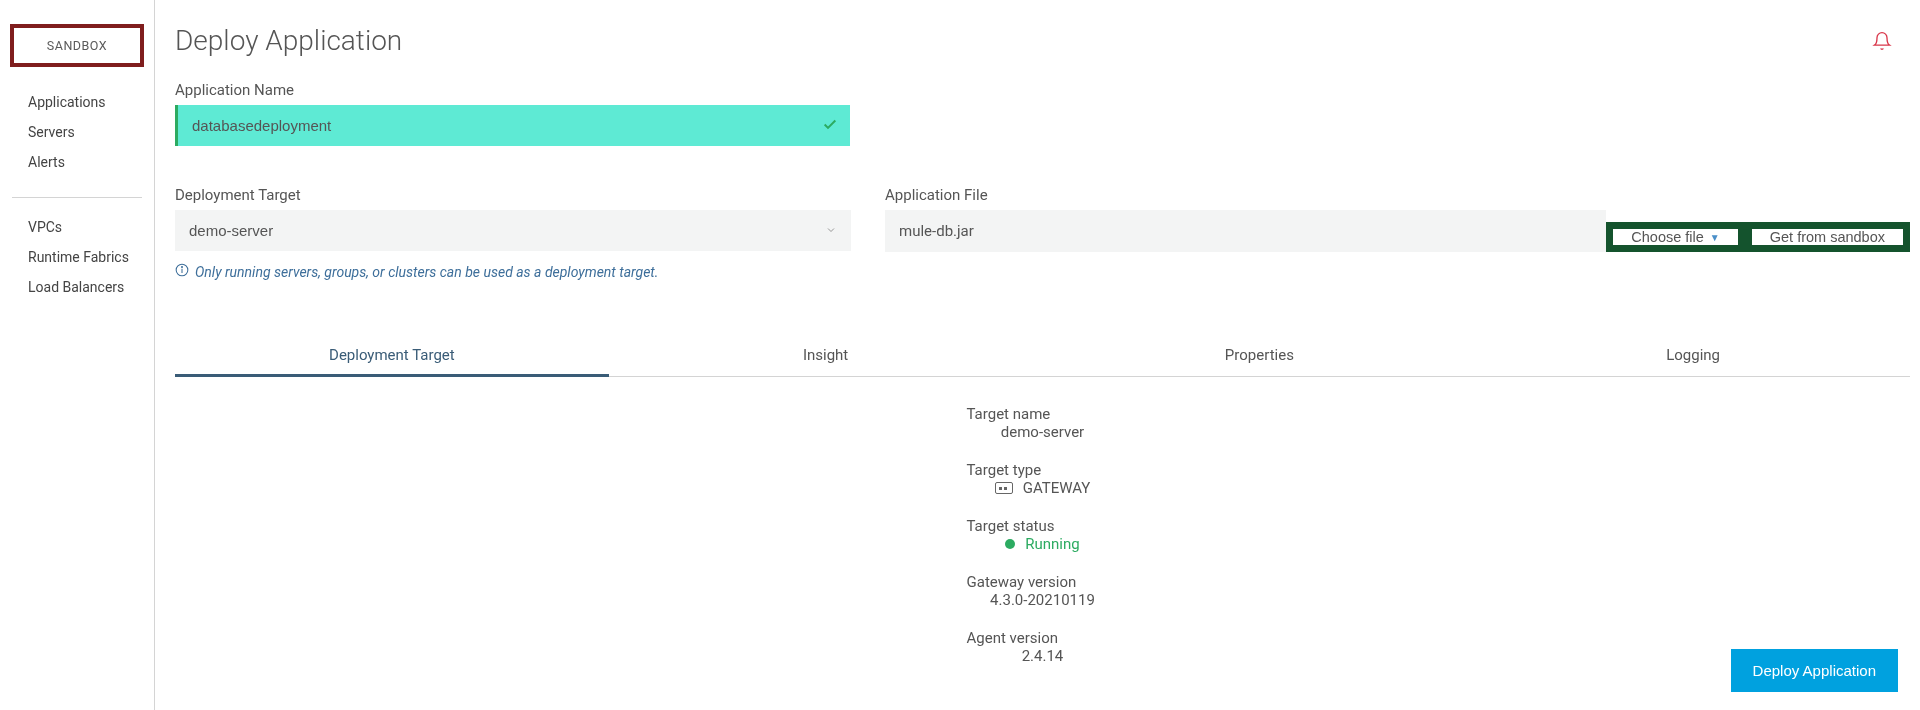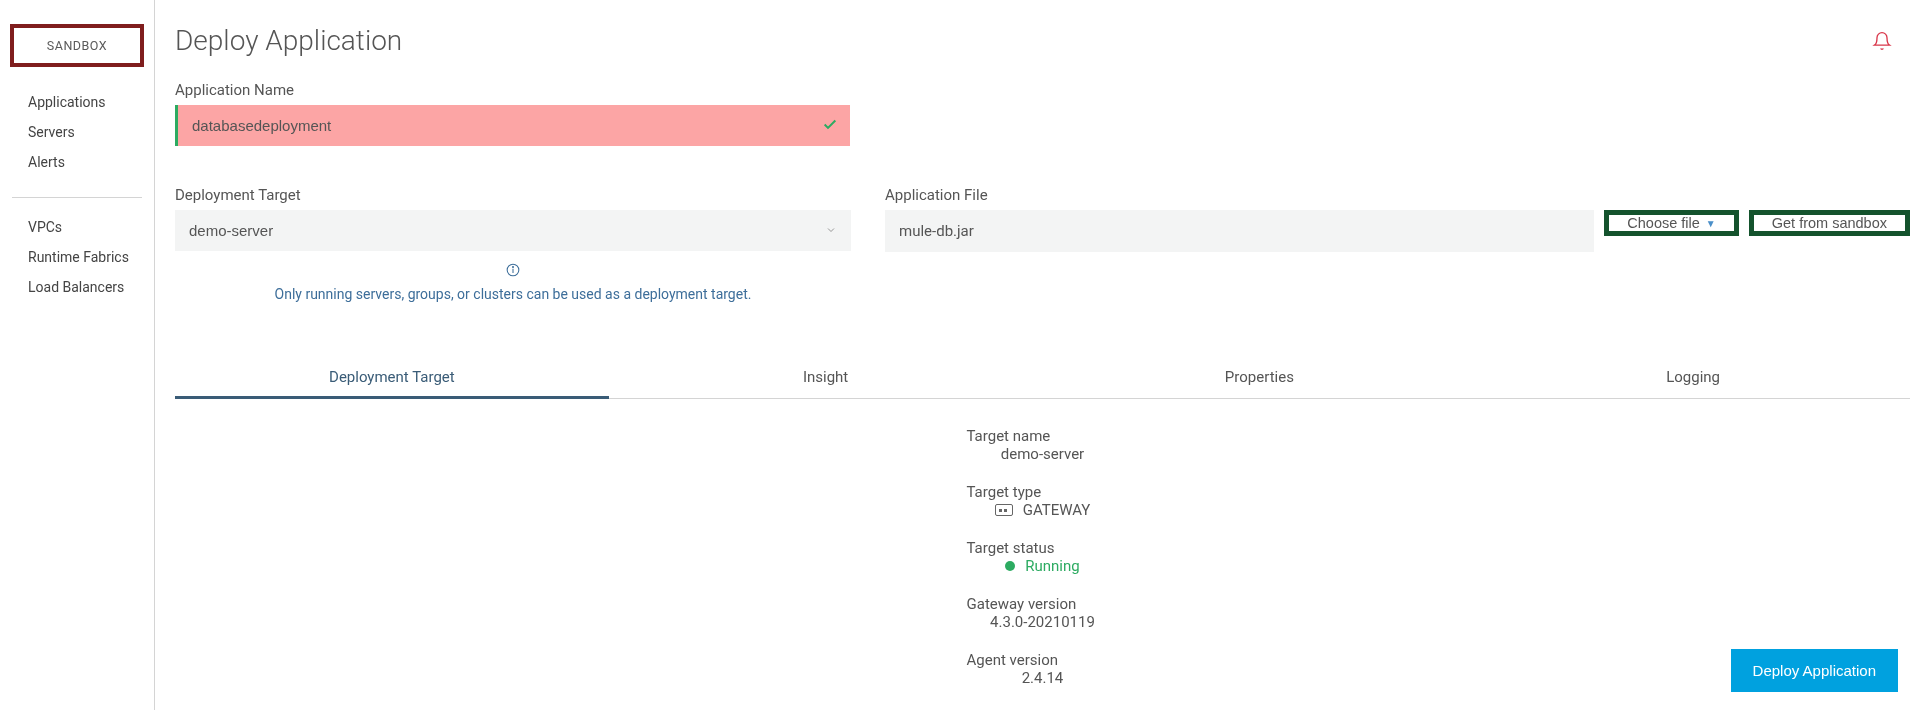--- a/index.html
+++ b/index.html
@@ -65,21 +65,21 @@
       margin-top: 20px;
     }
     .row1 { margin-bottom: 20px; }
     .name-input-wrap {
       position: relative;
       width: 675px;
       border-left: 3px solid #2cab61;
     }
     .name-input {
       width: 100%;
-      background: #fca5a5;
+      background: #5eead4;
       border: none;
       padding: 12px 40px 12px 14px;
       font-size: 15px;
       color: #555;
       outline: none;
     }
     .check-icon {
       position: absolute;
       right: 12px;
       top: 50%;
@@ -103,49 +103,49 @@
       cursor: pointer;
     }
     .chevron-down {
       position: absolute;
       right: 14px;
       top: 50%;
       transform: translateY(-50%);
       color: #777;
       pointer-events:none;
     }
-    .file-row { display:flex; gap: 10px; align-items:flex-start; }
+    .file-row { display:flex; align-items:flex-end; }
     .file-name {
       flex: 1;
       background: #f3f4f4;
       border: none;
       padding: 12px 14px;
       font-size: 15px;
       color: #555;
     }
     .btn-outline {
-      border: 5px solid #14532d;
+      border: 7px solid #14532d;
       background: #fff;
       color: #555;
       padding: 0 18px;
       font-size: 14.5px;
       cursor: pointer;
       display:flex;
       align-items:center;
       gap:6px;
     }
     .caret-down { font-size: 10px; color:#4a8fc9; }
     .info-note {
       color: #3d6e9a;
+      font-style: italic;
       font-size: 14px;
       margin-top: 12px;
       display:flex;
       align-items:center;
       gap:6px;
-      flex-direction:column;
     }
     .info-note .info-icon { font-style: normal; }
 
     .tabs {
       display:flex;
       border-bottom: 1px solid #d4d4d4;
       margin-top: 54px;
     }
     .tab {
       flex:1;

